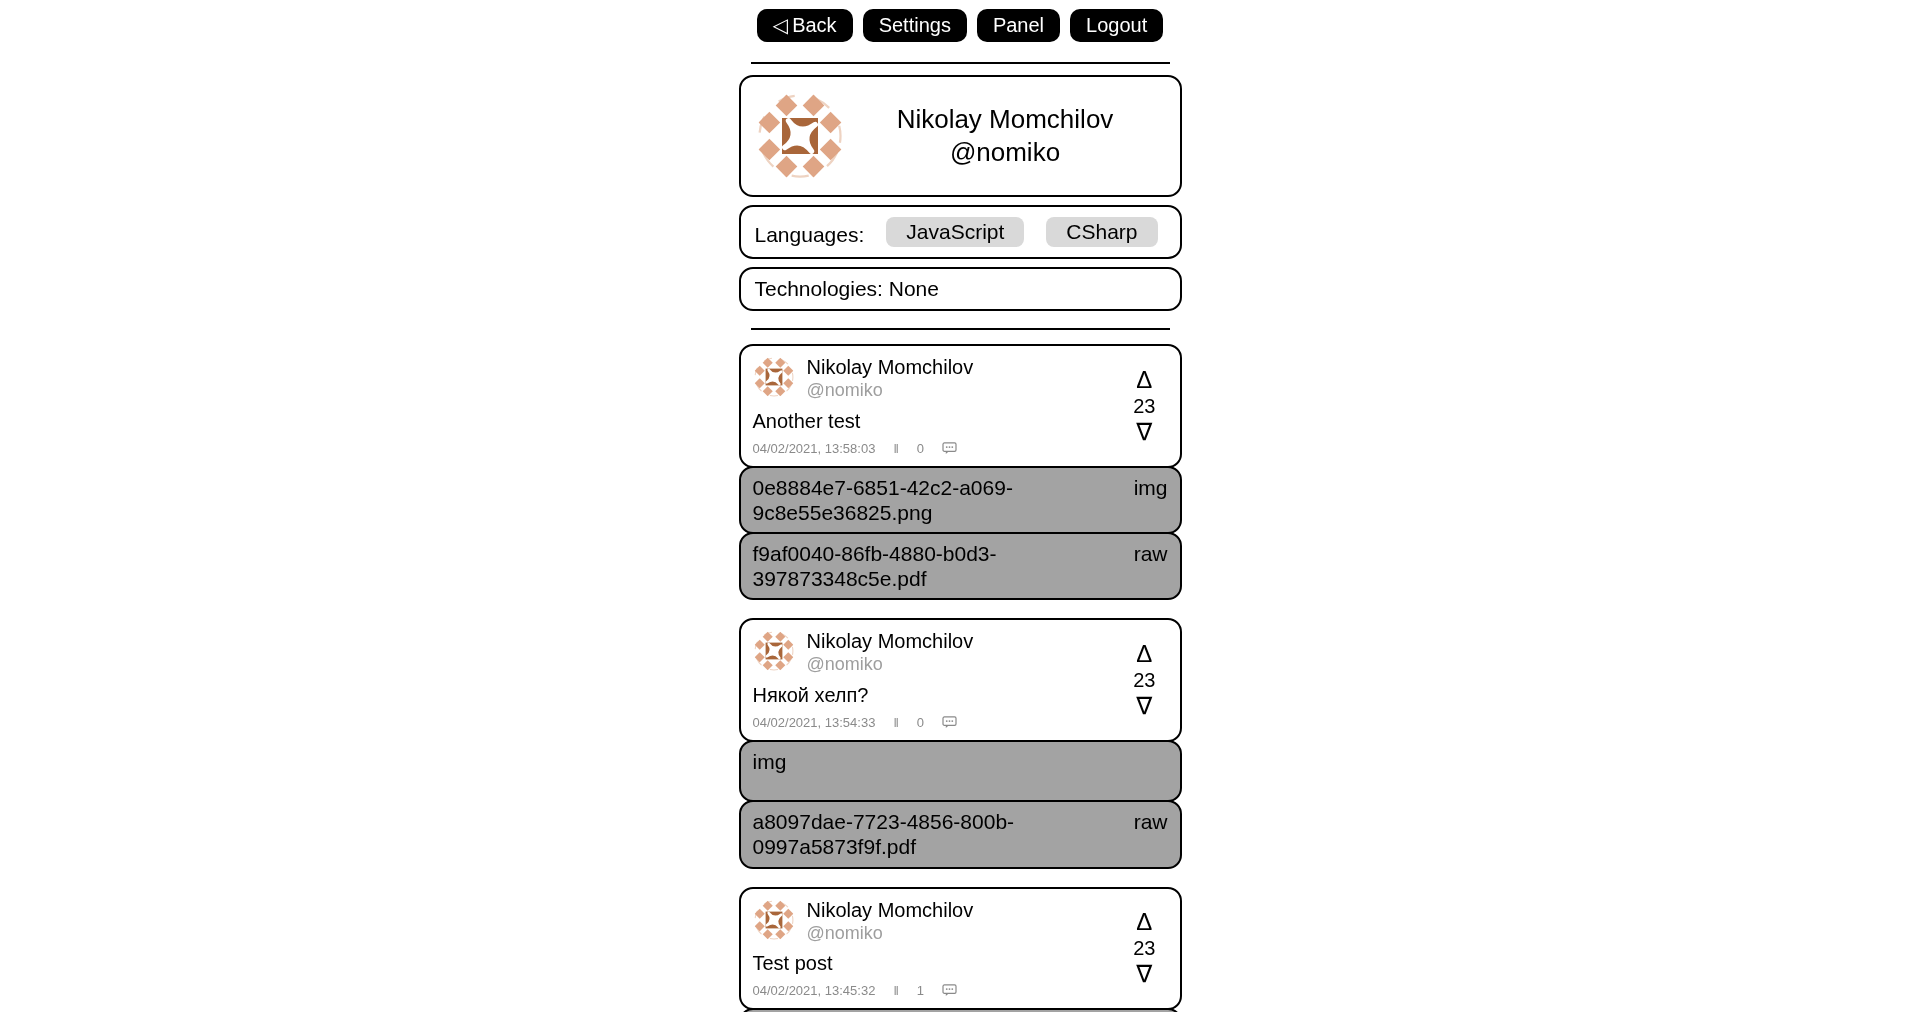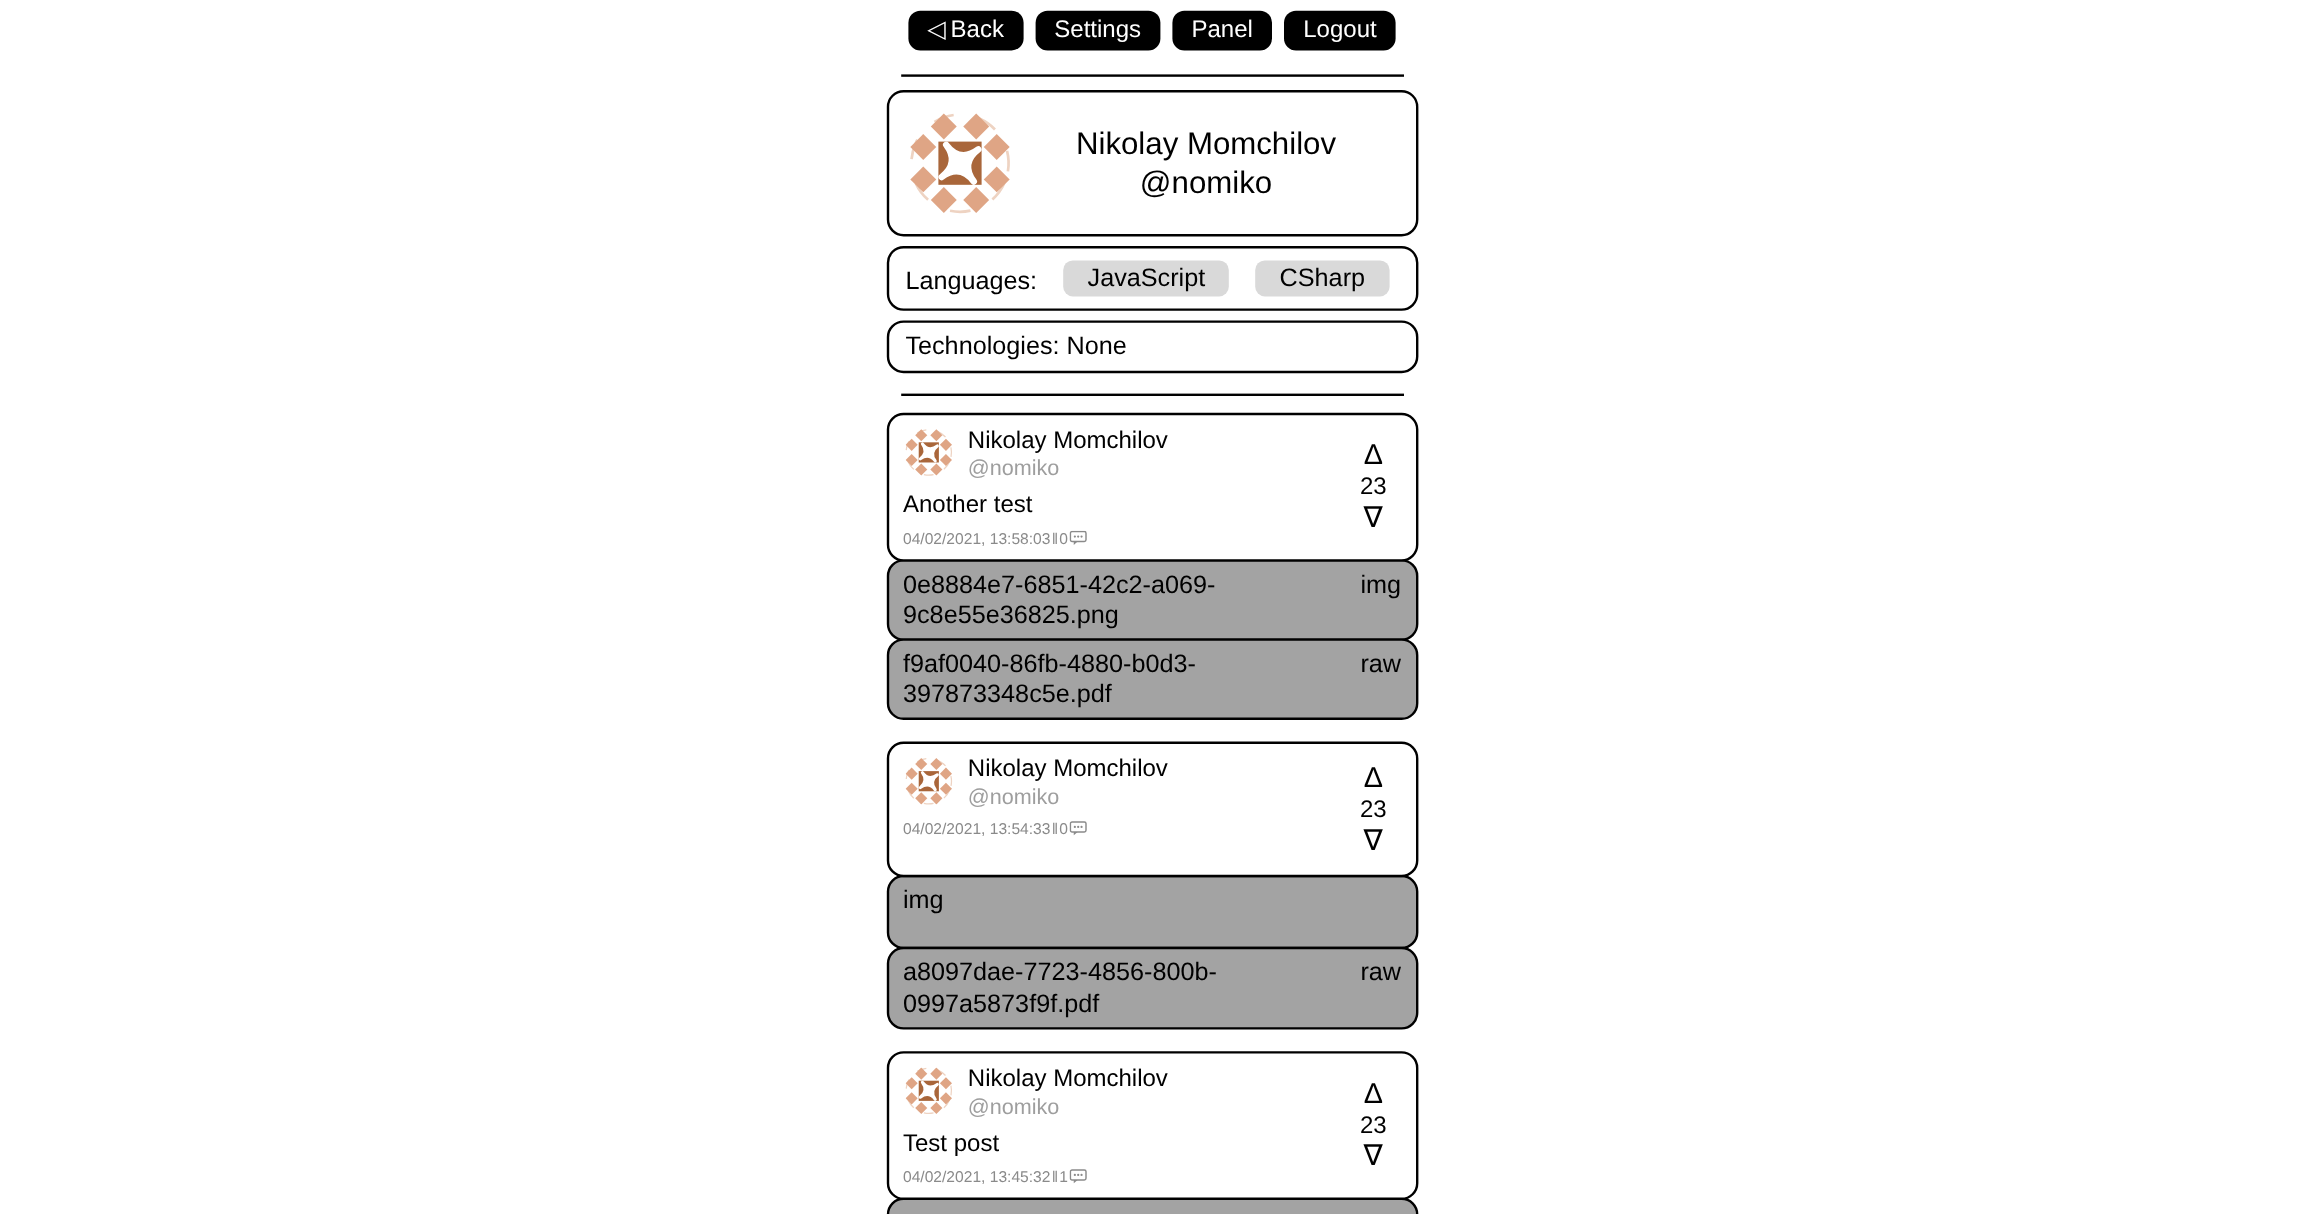--- a/index.html
+++ b/index.html
@@ -28,21 +28,21 @@
   .langs-card{display:flex;align-items:flex-end;gap:22px;padding:10px 14px;font-size:21px;margin-bottom:8px;}
   .tag{background:#d9d9d9;border-radius:8px;padding:3px 20px;font-size:21px;}
   .tech-card{padding:8px 14px;font-size:21px;margin-bottom:17px;}
   
   .post-group{margin-bottom:18px;}
   .post-card{position:relative;padding:10px 12px;min-height:113px;}
   .post-head{display:flex;gap:12px;align-items:flex-start;}
   .author-name{font-size:20px;line-height:1.15;}
   .author-handle{font-size:18px;line-height:1.15;color:#9e9e9e;margin-top:1px;}
   .post-title{font-size:20px;margin-top:9px;}
-  .post-meta{display:flex;align-items:center;gap:1px;margin-top:8px;font-size:13px;color:#8a8a8a;}
+  .post-meta{display:flex;align-items:center;gap:18px;margin-top:8px;font-size:13px;color:#8a8a8a;}
   .sep{font-size:13px;color:#8a8a8a;}
   .votes{
     position:absolute;right:24px;top:50%;transform:translateY(-50%);
     display:flex;flex-direction:column;align-items:center;gap:3px;
   }
   .vote-btn{
     background:none;border:none;padding:0;margin:0;cursor:pointer;
     font-family:inherit;font-size:24px;line-height:1;color:#000;
   }
   .score{font-size:20px;line-height:1.1;}
@@ -164,20 +164,21 @@
     <div class="card post-card">
       <div class="post-head">
         <svg class="avatar-sm">
             <use href="#identicon"></use>
           </svg>
         <div>
           <div class="author-name">Nikolay Momchilov</div>
           <div class="author-handle">@nomiko</div>
         </div>
       </div>
+      <div class="post-title">Някой хелп?</div>
       <div class="post-meta">
         <span>04/02/2021, 13:54:33</span>
         <span class="sep">‖</span>
         <span>0</span>
         <svg width="15" height="13">
             <use href="#balloon"></use>
           </svg>
       </div>
       <div class="votes">
         <button class="vote-btn">Δ</button>

